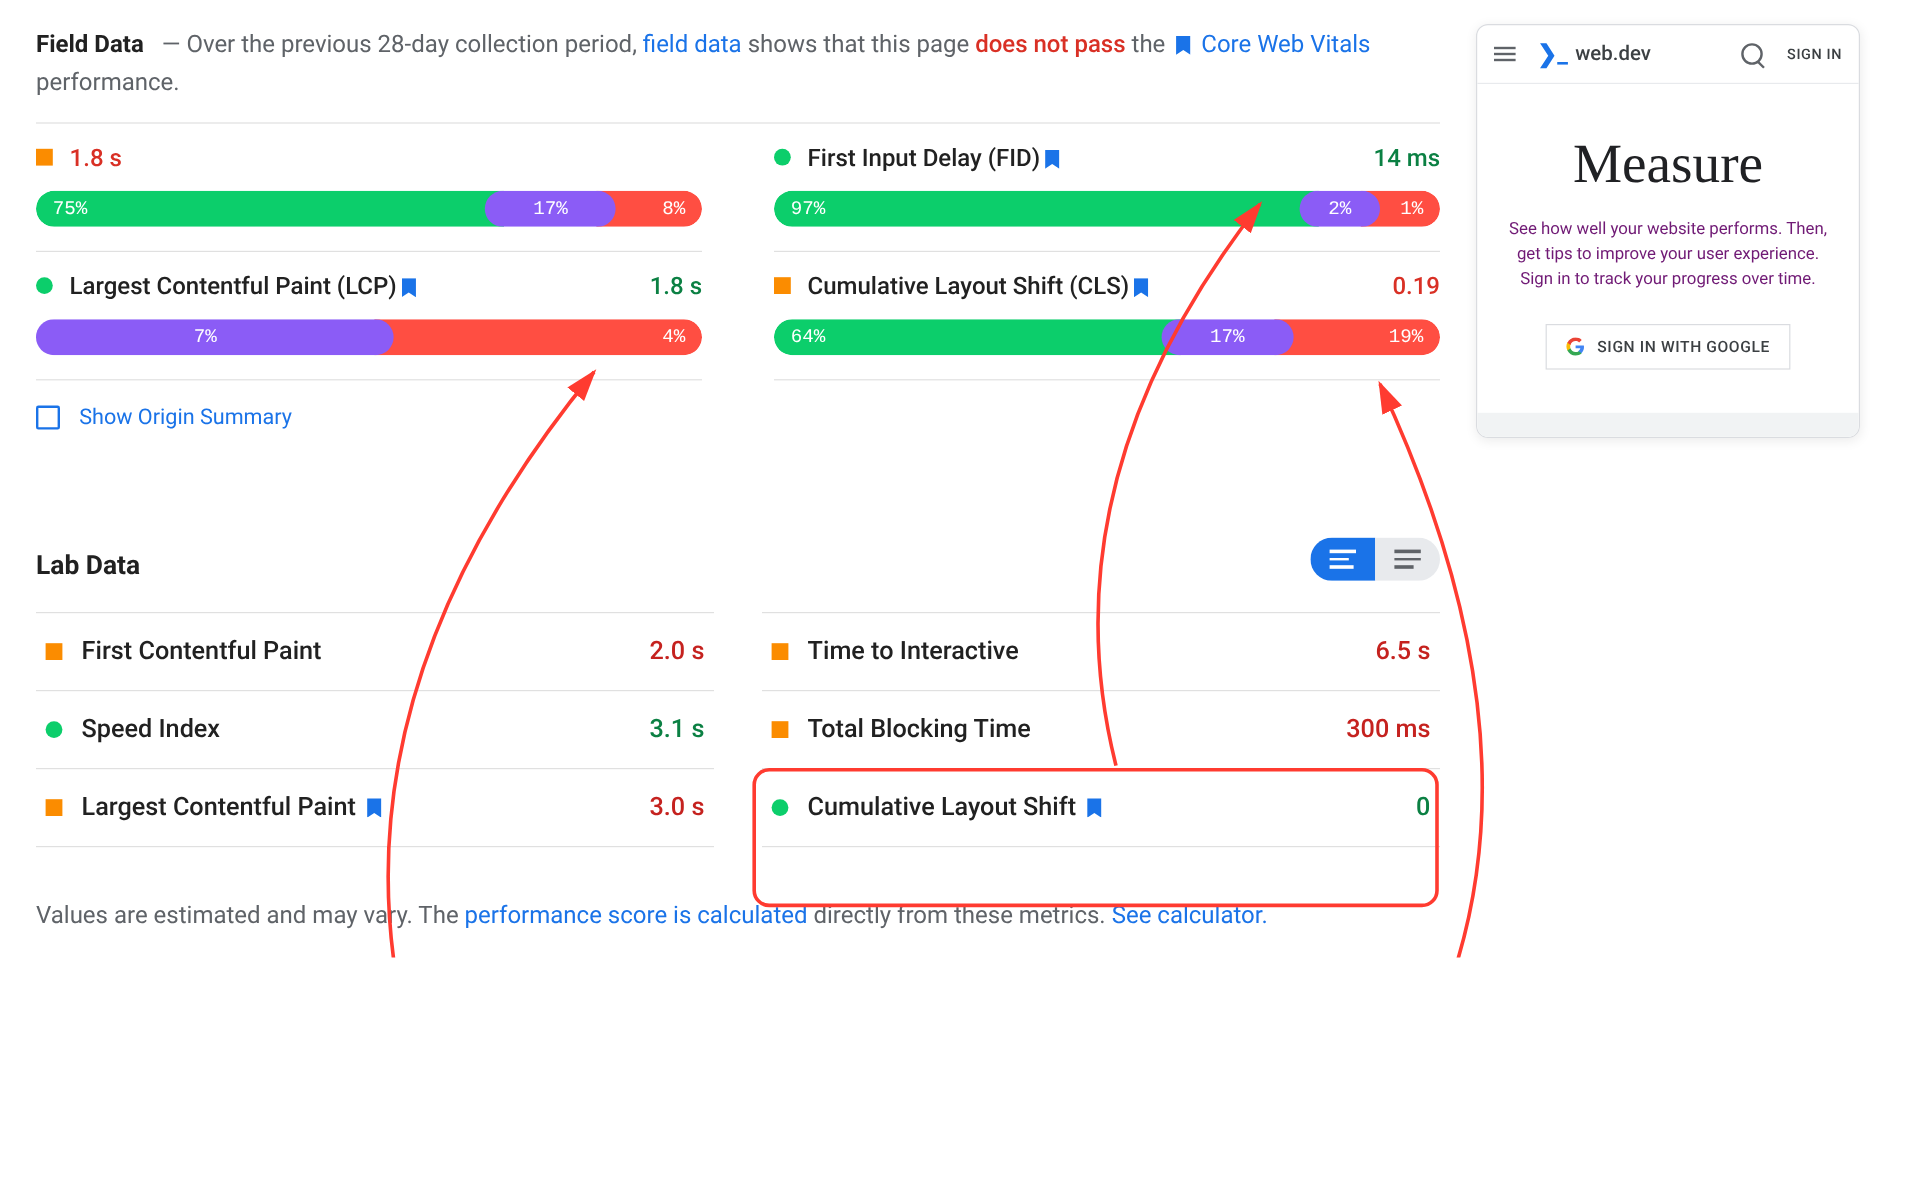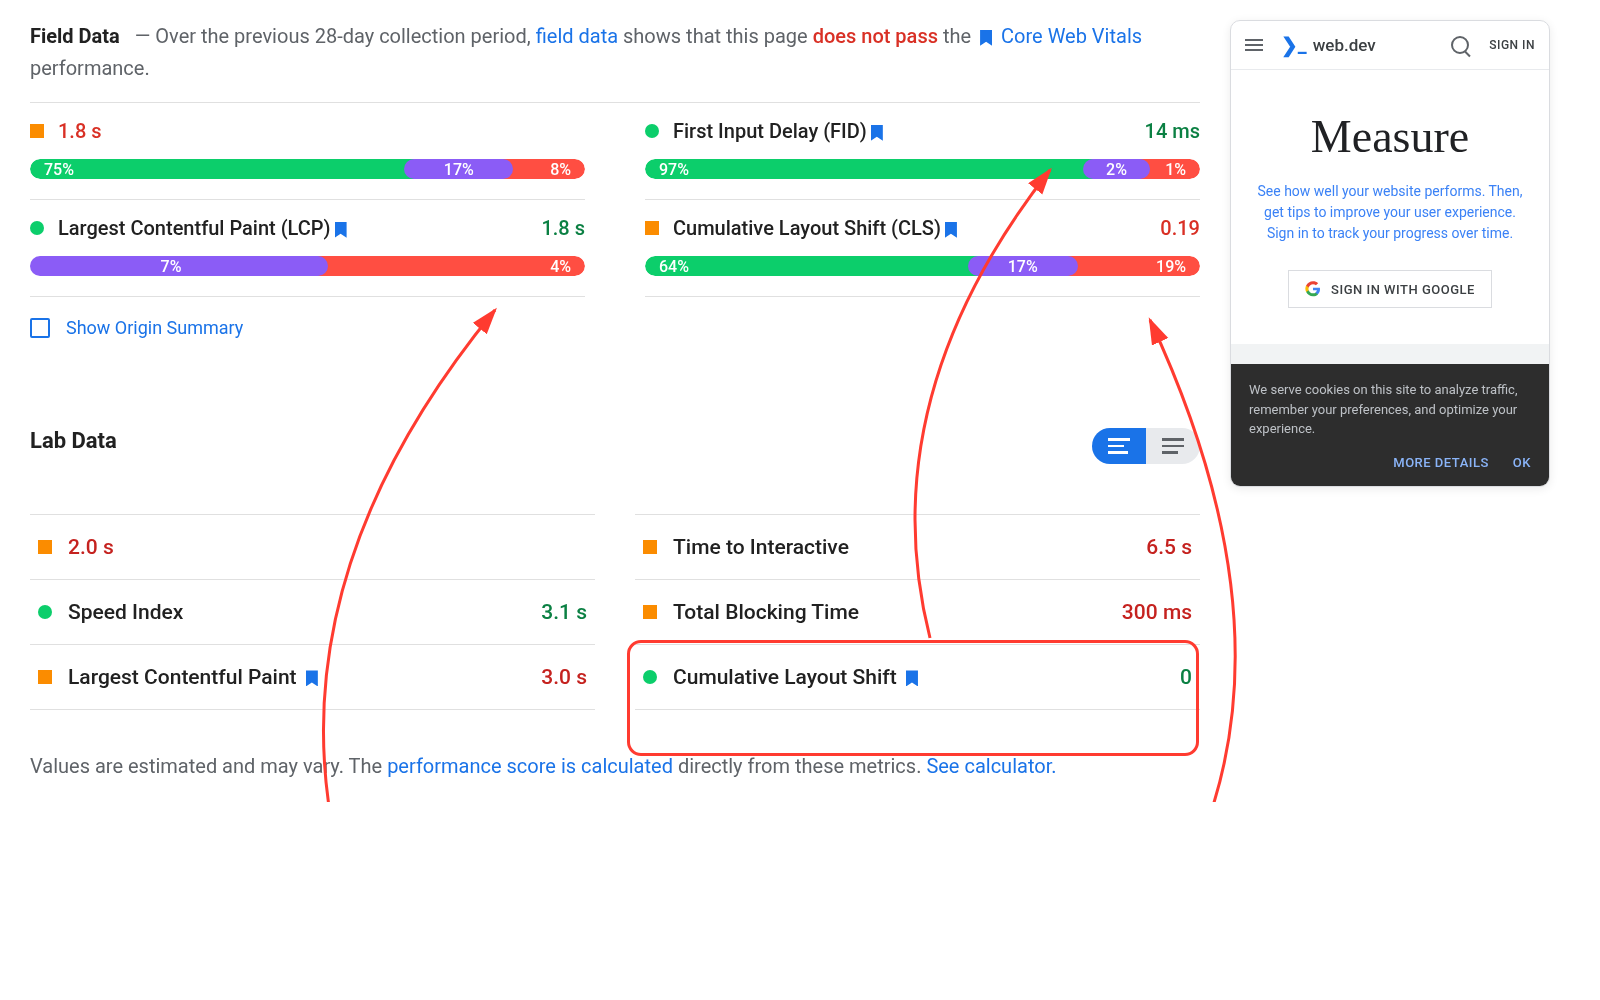--- a/index.html
+++ b/index.html
@@ -18,32 +18,32 @@
 .metric-head { display: flex; align-items: center; gap: 14px; margin-bottom: 16px; font-size: 20px; }
 .dot { width: 14px; height: 14px; display: inline-block; }
 .dot.orange { background: #fb8c00; }
 .dot.green { background: #0cce6b; border-radius: 50%; }
 .metric-name { font-weight: 500; flex: 1; }
 .metric-val { font-weight: 500; font-size: 20px; }
 .val-green { color: #0b8043; }
 .val-orange { color: #d93025; }
 .val-orange2 { color: #c5221f; }
 
-.bar { height: 20px; display: flex; border-radius: 16px; overflow: hidden; font-size: 16px; font-weight: 500; color: #fff; }
+.bar { height: 30px; display: flex; border-radius: 16px; overflow: hidden; font-size: 16px; font-weight: 500; color: #fff; font-family: Liberation Mono, monospace; }
 .seg { display: flex; align-items: center; padding: 0 14px; }
 .seg.g { background: #0cce6b; border-radius: 16px 0 0 16px; }
 .seg.o { background: #8b5cf6; justify-content: center; border-radius: 16px; margin-left: -16px; z-index: 1; padding: 0 10px; }
 .seg.r { background: #ff4e42; justify-content: flex-end; border-radius: 0 16px 16px 0; margin-left: -16px; }
 
 .origin-row { padding: 20px 0; display: flex; align-items: center; gap: 16px; }
 .checkbox { width: 20px; height: 20px; border: 2.5px solid #1a73e8; border-radius: 2px; }
 .origin-label { color: #1a73e8; font-size: 18px; }
 
 .lab-section { margin-top: 70px; }
-.lab-header { display: flex; justify-content: space-between; align-items: flex-start; margin-bottom: 50px; }
+.lab-header { display: flex; justify-content: space-between; align-items: flex-end; margin-bottom: 26px; }
 .lab-title { font-size: 22px; font-weight: 700; }
 .toggle { display: flex; border-radius: 20px; overflow: hidden; }
 .toggle-btn { width: 54px; height: 36px; display: flex; align-items: center; justify-content: center; }
 .toggle-btn.active { background: #1a73e8; }
 .toggle-btn.inactive { background: #e8eaed; }
 .tline { width: 22px; height: 2.5px; background: #fff; margin: 2px 0; }
 .toggle-btn.inactive .tline { background: #5f6368; }
 .tlines { display: flex; flex-direction: column; align-items: flex-start; }
 
 .lab-grid { display: grid; grid-template-columns: 1fr 1fr; gap: 0 40px; }
@@ -60,21 +60,21 @@
 .dev-top { display: flex; align-items: center; padding: 12px 14px; gap: 10px; border-bottom: 1px solid #e8eaed; }
 .hamburger { display: flex; flex-direction: column; gap: 3px; cursor: pointer; }
 .hamburger span { width: 18px; height: 2px; background: #5f6368; }
 .dev-logo { display: flex; align-items: center; gap: 6px; font-size: 17px; font-weight: 500; color: #3c4043; flex: 1; margin-left: 8px; }
 .logo-chevron { color: #1a73e8; font-size: 20px; font-weight: 700; }
 .search-ic { width: 18px; height: 18px; border: 2px solid #5f6368; border-radius: 50%; position: relative; }
 .search-ic:after { content: ''; position: absolute; width: 7px; height: 2px; background: #5f6368; bottom: -3px; right: -4px; transform: rotate(45deg); }
 .signin { font-size: 12px; font-weight: 500; color: #3c4043; letter-spacing: 0.5px; margin-left: 10px; }
 .dev-body { padding: 40px 24px 36px; text-align: center; }
 .dev-h1 { font-size: 46px; font-weight: 400; color: #202124; margin-bottom: 18px; font-family: Georgia, serif; }
-.dev-desc { font-size: 14px; color: #3b82f6; line-height: 1.5; margin-bottom: 26px; margin-top: 12px; }
+.dev-desc { font-size: 14px; color: #701a75; line-height: 1.5; margin-bottom: 26px; margin-top: 12px; }
 .g-btn { border: 1px solid #dadce0; padding: 10px 16px; font-size: 13px; font-weight: 500; color: #3c4043; letter-spacing: 0.5px; display: inline-flex; align-items: center; gap: 10px; cursor: pointer; }
 .g-logo { width: 16px; height: 16px; }
 .dev-spacer { height: 20px; background: #f1f3f4; }
 .dev-cookie { background: #2d2d2d; padding: 16px 18px 14px; color: #bdc1c6; font-size: 13px; line-height: 1.5; }
 .dev-cookie-btns { display: flex; justify-content: flex-end; gap: 24px; margin-top: 14px; }
 .dev-cookie-btn { color: #8ab4f8; font-size: 13px; font-weight: 500; letter-spacing: 0.5px; }
 
 svg.arrow { position: absolute; pointer-events: none; z-index: 10; }
 </style>
 </head>
@@ -166,20 +166,21 @@
                 <div class="tline" style="width:22px"></div>
                 <div class="tline" style="width:22px"></div>
                 <div class="tline" style="width:16px"></div>
               </div>
       </div>
     </div>
   </div>
   <div class="lab-grid" id="lab-grid">
           <div class="lab-row first">
     <span class="dot orange"></span>
+    <span class="lab-name">First Contentful Paint</span>
     <span class="lab-val val-orange2">2.0 s</span>
           </div>
           <div class="lab-row first">
     <span class="dot orange"></span>
     <span class="lab-name">Time to Interactive</span>
     <span class="lab-val val-orange2">6.5 s</span>
           </div>
           <div class="lab-row">
     <span class="dot green"></span>
     <span class="lab-name">Speed Index</span>
@@ -233,27 +234,20 @@
       <svg class="g-logo" viewBox="0 0 48 48">
             <path fill="#4285F4" d="M45 24.5c0-1.6-.1-2.7-.4-4H24v7.3h11.8c-.5 2.6-2 5-4.6 6.6v5.5h7.4C43 35.7 45 30.6 45 24.5z"></path>
             <path fill="#34A853" d="M24 46c6.2 0 11.4-2 15.2-5.6l-7.4-5.5c-2 1.4-4.7 2.2-7.8 2.2-6 0-11-4-12.8-9.5H3.5v5.7C7.3 41 15 46 24 46z"></path>
             <path fill="#FBBC05" d="M11.2 27.6c-.5-1.4-.7-2.9-.7-4.6s.3-3.2.7-4.6v-5.7H3.5C2 16 1 19.9 1 23s1 7 2.5 10.3l7.7-5.7z"></path>
             <path fill="#EA4335" d="M24 9.6c3.4 0 6.4 1.2 8.8 3.4l6.5-6.3C35.4 3 30.2 1 24 1 15 1 7.3 6 3.5 13.7l7.7 5.7C13 13.6 18 9.6 24 9.6z"></path>
           </svg>
       <span>SIGN IN WITH GOOGLE</span>
     </div>
   </div>
   <div class="dev-spacer"></div>
-  <div class="dev-cookie">
-    <div>We serve cookies on this site to analyze traffic, remember your preferences, and optimize your experience.</div>
-    <div class="dev-cookie-btns">
-      <span class="dev-cookie-btn">MORE DETAILS</span>
-      <span class="dev-cookie-btn">OK</span>
-    </div>
-  </div>
 </div>
 
 </div>
 
 <div class="box-highlight" style="left:30px; top:814px; width:570px; height:58px;"></div>
 <div class="box-highlight" style="left:627px; top:640px; width:572px; height:116px;"></div>
 <div class="box-highlight" style="left:627px; top:814px; width:572px; height:58px;"></div>
 
 <svg class="arrow" style="left:0;top:0;width:1600px;height:1000px;">
   <defs>

